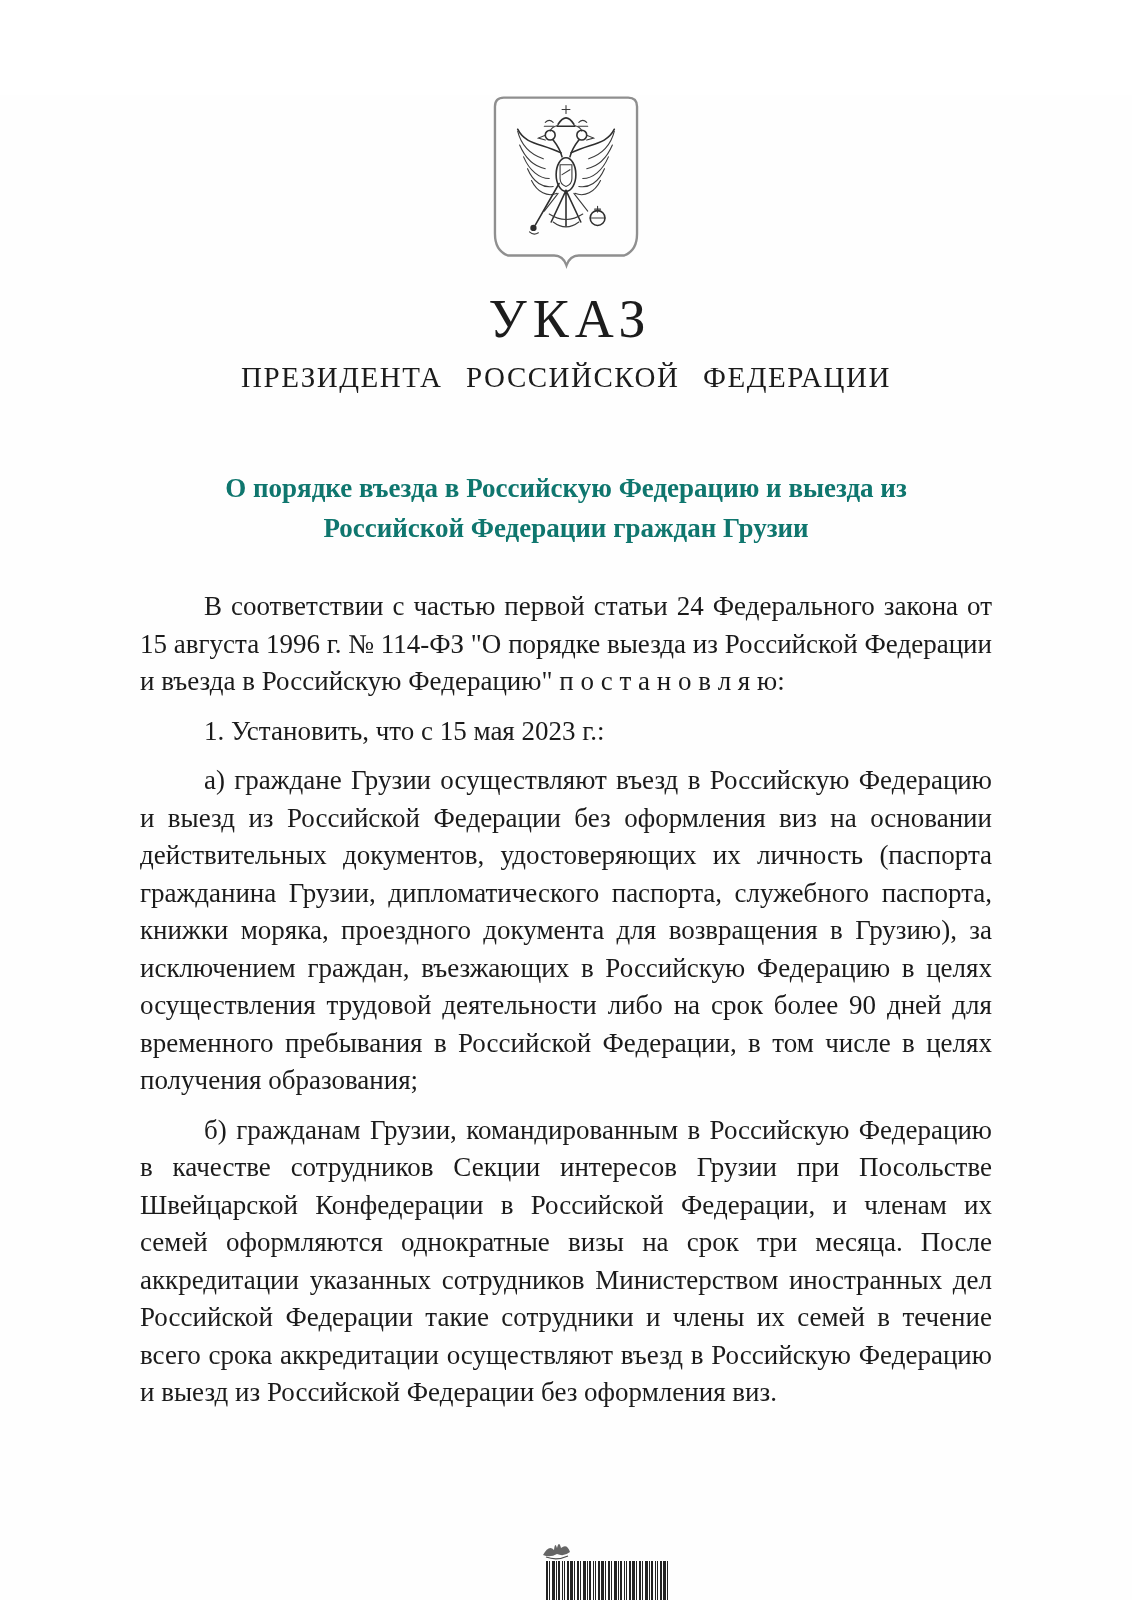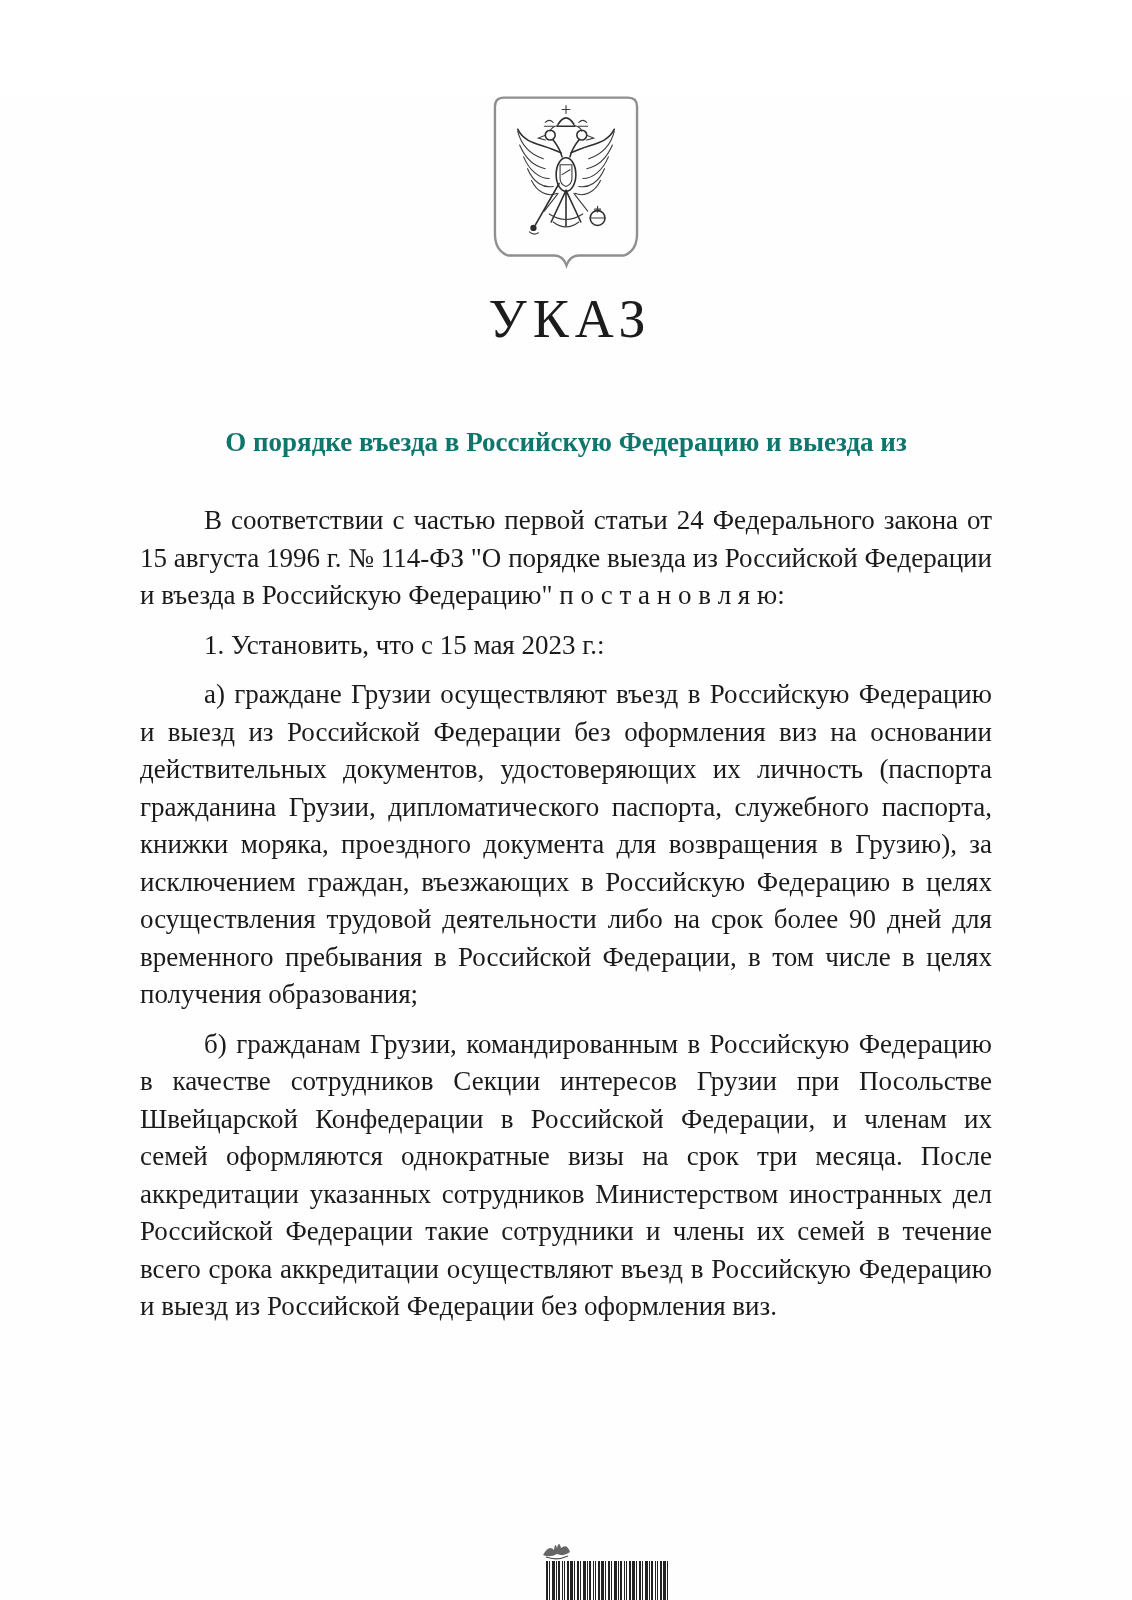--- a/index.html
+++ b/index.html
@@ -138,23 +138,25 @@
       <path class="arms-stroke" d="M44 131 L68 89"></path>
       <circle class="arms-fill" cx="42" cy="134" r="3.2"></circle>
       <path class="arms-thin" d="M38 138 q4 4 9 1"></path>
 
       <circle class="arms-stroke" cx="107" cy="124" r="7.5"></circle>
       <path class="arms-thin" d="M107 112 v6 M104 115 h6 M99.5 124 h15"></path>
     </g>
   </svg>
 
   <h1 class="doc-type">УКАЗ</h1>
+  <h2 class="issuer">ПРЕЗИДЕНТА РОССИЙСКОЙ ФЕДЕРАЦИИ</h2>
 
   <div class="doc-title">
     <div>О порядке въезда в Российскую Федерацию и выезда из</div>
+    <div>Российской Федерации граждан Грузии</div>
   </div>
 
   <div class="body-text">
     <p>В соответствии с частью первой статьи 24 Федерального закона от 15 августа 1996 г. № 114-ФЗ "О порядке выезда из Российской Федерации и въезда в Российскую Федерацию" п о с т а н о в л я ю:</p>
     <p>1. Установить, что с 15 мая 2023 г.:</p>
     <p>а) граждане Грузии осуществляют въезд в Российскую Федерацию и выезд из Российской Федерации без оформления виз на основании действительных документов, удостоверяющих их личность (паспорта гражданина Грузии, дипломатического паспорта, служебного паспорта, книжки моряка, проездного документа для возвращения в Грузию), за исключением граждан, въезжающих в Российскую Федерацию в целях осуществления трудовой деятельности либо на срок более 90 дней для временного пребывания в Российской Федерации, в том числе в целях получения образования;</p>
     <p>б) гражданам Грузии, командированным в Российскую Федерацию в качестве сотрудников Секции интересов Грузии при Посольстве Швейцарской Конфедерации в Российской Федерации, и членам их семей оформляются однократные визы на срок три месяца. После аккредитации указанных сотрудников Министерством иностранных дел Российской Федерации такие сотрудники и члены их семей в течение всего срока аккредитации осуществляют въезд в Российскую Федерацию и выезд из Российской Федерации без оформления виз.</p>
   </div>
 
   <div class="barcode-block">

